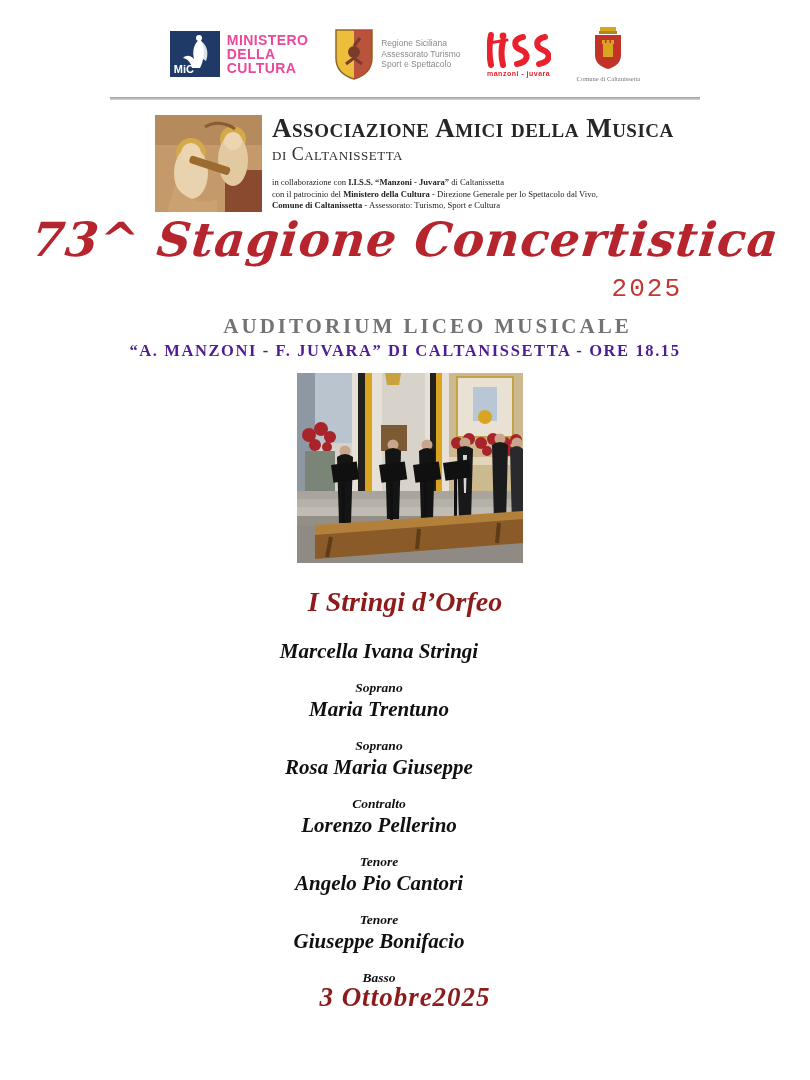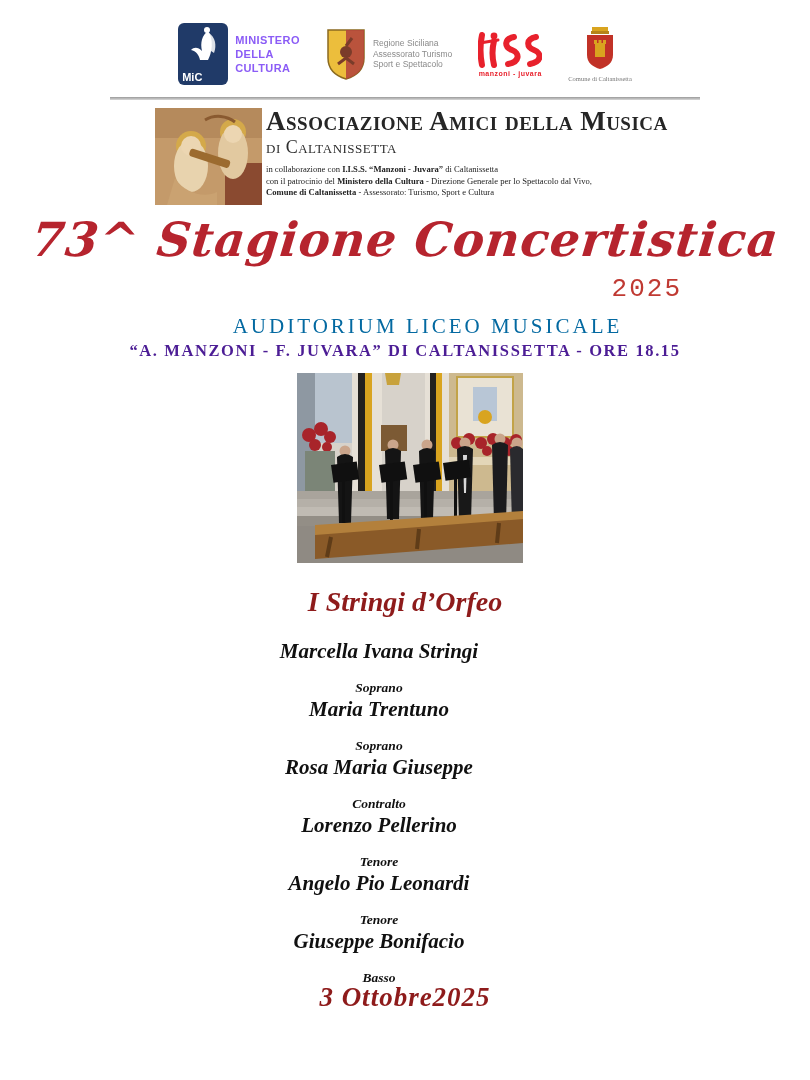--- a/index.html
+++ b/index.html
@@ -5,57 +5,57 @@
   html,body{margin:0;padding:0;background:#ffffff;}
   .page{
     position:relative;width:810px;height:1080px;margin:0 auto;
     background:#ffffff;overflow:hidden;
     font-family:"Liberation Serif", serif;color:#1c1c1c;
   }
   
   .logo-strip{position:absolute;top:24px;left:110px;width:590px;height:60px;
     display:flex;align-items:center;justify-content:center;gap:26px;}
   .logo-item{display:flex;align-items:center;gap:7px;}
-  .mic-box{width:50px;height:62px;background:#203a68;position:relative;flex:0 0 auto;border-radius:6px;}
+  .mic-box{width:50px;height:46px;background:#203a68;position:relative;flex:0 0 auto;}
   .mic-abbr{position:absolute;left:4px;bottom:2px;color:#fff;
     font-family:"Liberation Sans",sans-serif;font-weight:bold;font-size:11px;}
   .mic-text{font-family:"Liberation Sans",sans-serif;font-weight:bold;
-    color:#8b5cf6;font-size:11px;line-height:14px;letter-spacing:.4px;}
+    color:#ec4899;font-size:14px;line-height:14px;letter-spacing:.4px;}
   .reg-text{font-family:"Liberation Sans",sans-serif;color:#8a8a8a;
     font-size:8.5px;line-height:10.5px;}
   .iiss-wrap{display:flex;flex-direction:column;align-items:center;}
   .iiss-caption{font-family:"Liberation Sans",sans-serif;color:#e8212c;
     font-weight:bold;font-size:7px;letter-spacing:.5px;margin-top:1px;}
   .comune-wrap{display:flex;flex-direction:column;align-items:center;}
   .comune-caption{font-family:"Liberation Serif",serif;color:#777;
     font-size:6.5px;margin-top:2px;}
   
   .rule{position:absolute;top:89px;left:110px;width:590px;height:3px;
     background:linear-gradient(#9a9a9a,#d8d8d8);border:0;}
   
-  .assoc{position:absolute;top:108px;left:155px;width:550px;display:flex;gap:4px;}
+  .assoc{position:absolute;top:115px;left:155px;width:550px;display:flex;gap:10px;}
   .fresco{width:107px;height:97px;flex:0 0 auto;}
   .assoc-text{padding-top:0px;}
   .assoc-name{font-variant:small-caps;font-weight:bold;font-size:27px;
     line-height:27px;color:#262626;letter-spacing:.5px;}
   .assoc-place{font-variant:small-caps;font-size:18px;line-height:22px;
     color:#2e2e2e;letter-spacing:.5px;margin-top:1px;}
-  .credits{margin-top:6px;font-size:8.6px;line-height:11.5px;color:#222;}
+  .credits{margin-top:12px;font-size:8.6px;line-height:11.5px;color:#222;}
   .credits b{font-weight:bold;}
   
   .season{position:absolute;top:212px;left:0;width:810px;text-align:center;}
   .season-script{
     font-family:"DejaVu Serif",serif;font-style:italic;font-weight:bold;
     font-size:47px;color:#b6242e;letter-spacing:1px;transform:skewX(-6deg);
     display:inline-block;white-space:nowrap;}
   .season-year{position:absolute;top:62px;right:128px;
     font-family:Liberation Mono, monospace;font-size:26px;color:#c03a33;letter-spacing:2px;}
   
   .venue{position:absolute;top:314px;left:0;width:810px;text-align:center;}
-  .venue-l1{font-weight:normal;font-size:21px;letter-spacing:3px;color:#0369a1;padding-left:45px;}
+  .venue-l1{font-weight:bold;font-size:21px;letter-spacing:3px;color:#737373;padding-left:45px;}
   .venue-l2{font-weight:bold;font-size:16.5px;letter-spacing:1.6px;color:#4c1d95;margin-top:2px;}
   
   .photo{position:absolute;top:373px;left:297px;width:226px;height:190px;}
   
   .ensemble{position:absolute;top:586px;left:0;width:810px;text-align:center;
     font-weight:bold;font-style:italic;font-size:28px;color:#8e1b1b;}
   .performers{position:absolute;top:640px;left:16px;width:726px;text-align:center;}
   .perf-name{font-weight:bold;font-style:italic;font-size:21px;line-height:23px;color:#101010;}
   .perf-role{font-weight:bold;font-style:italic;font-size:13.5px;line-height:21px;color:#101010;margin-top:14px;}
   
@@ -248,21 +248,21 @@
     </div>
     <div>
       <div class="perf-name">Rosa Maria Giuseppe</div>
       <div class="perf-role">Contralto</div>
     </div>
     <div>
       <div class="perf-name">Lorenzo Pellerino</div>
       <div class="perf-role">Tenore</div>
     </div>
     <div>
-      <div class="perf-name">Angelo Pio Leonardi</div>
+      <div class="perf-name">Angelo Pio Cantori</div>
       <div class="perf-role">Tenore</div>
     </div>
     <div>
       <div class="perf-name">Giuseppe Bonifacio</div>
       <div class="perf-role">Basso</div>
     </div>
   </div>
 
   <div class="event-date">3 Ottobre2025</div>
 

